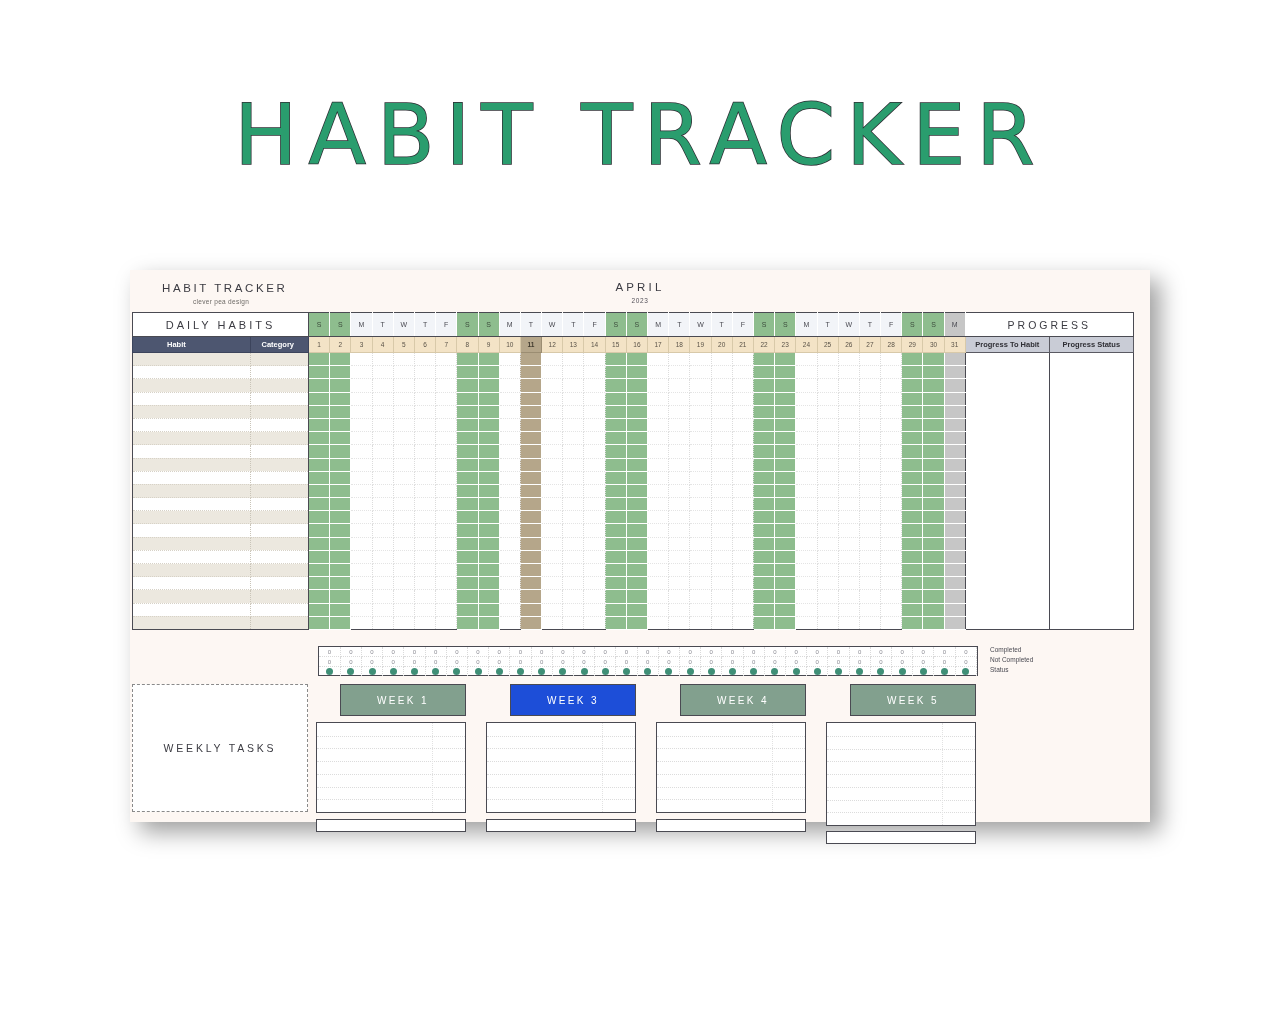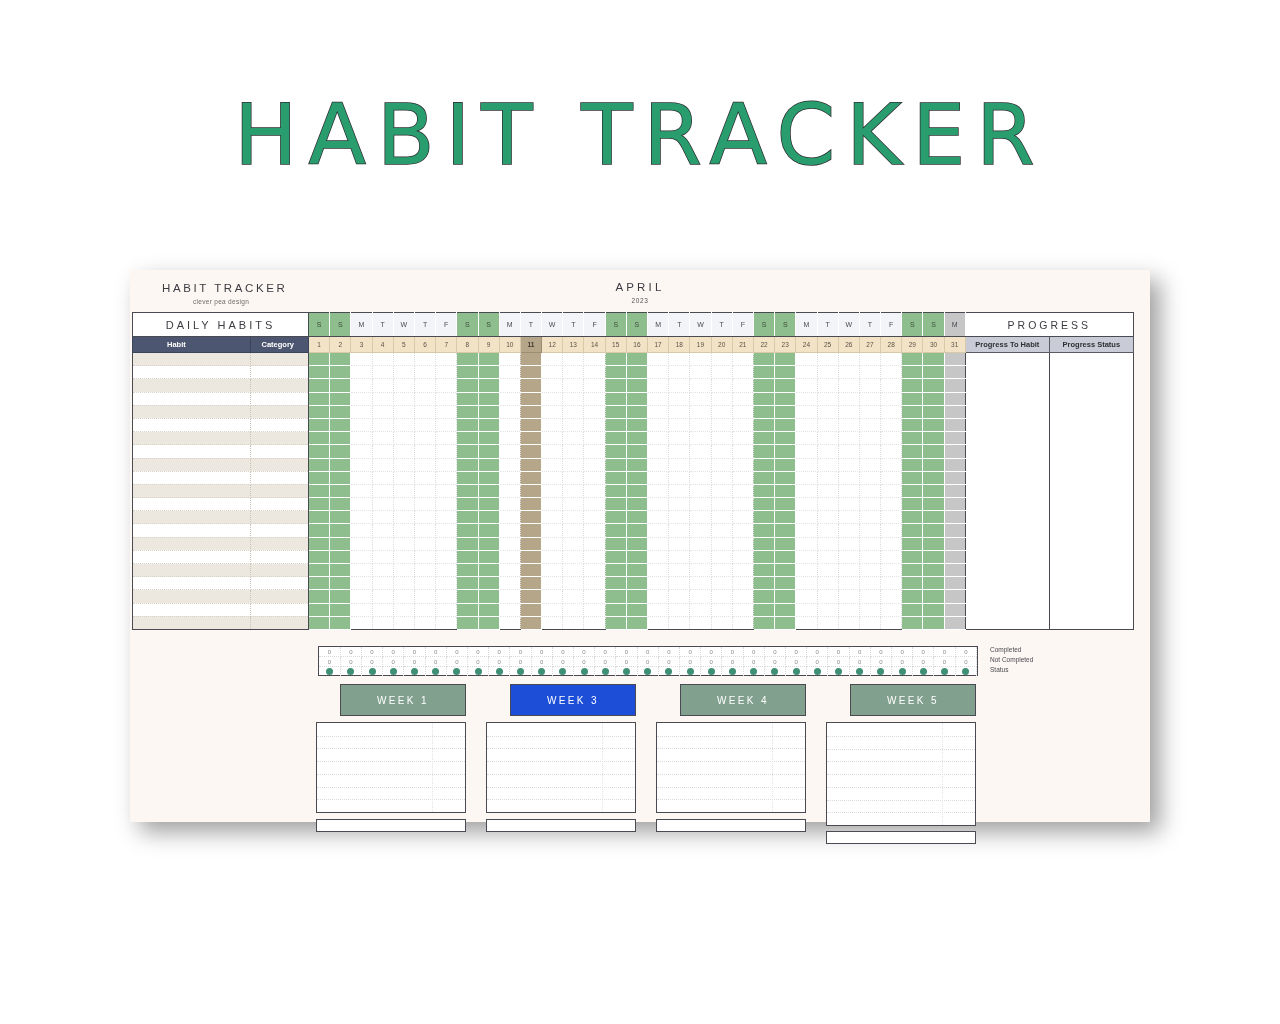--- a/index.html
+++ b/index.html
@@ -1354,20 +1354,21 @@
             </tbody>
         </table>
       </div>
       <div class="dp-legend">
         <div>Completed</div>
         <div>Not Completed</div>
         <div>Status</div>
       </div>
     </div>
 
+    <div class="wt-label">WEEKLY TASKS</div>
     <div class="weeks" id="weeks">
         <div class="week-col">
           <div class="week-hd" style="background: rgb(130, 160, 142);">WEEK 1</div>
           <div class="week-body">
             <div class="line" style="top: 14.2857%;"></div>
             <div class="line" style="top: 28.5714%;"></div>
             <div class="line" style="top: 42.8571%;"></div>
             <div class="line" style="top: 57.1429%;"></div>
             <div class="line" style="top: 71.4286%;"></div>
             <div class="line" style="top: 85.7143%;"></div>

